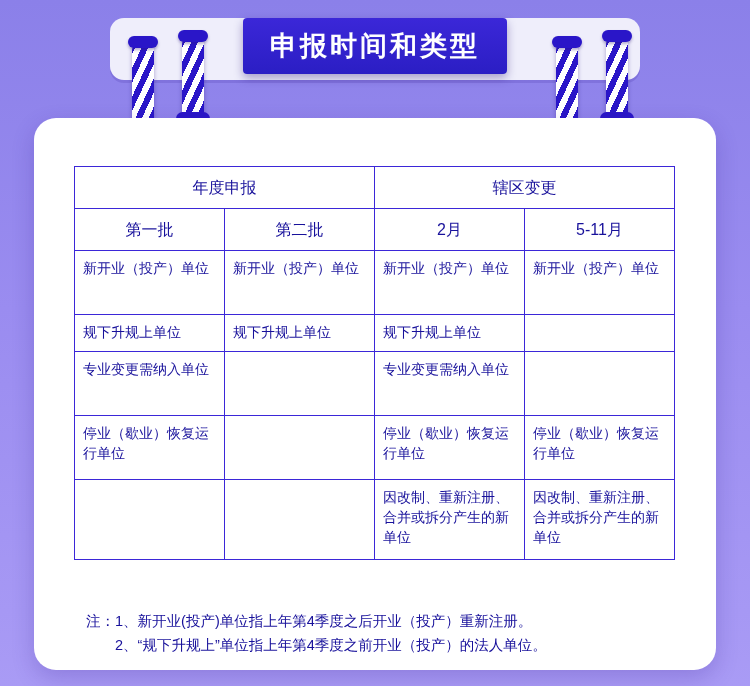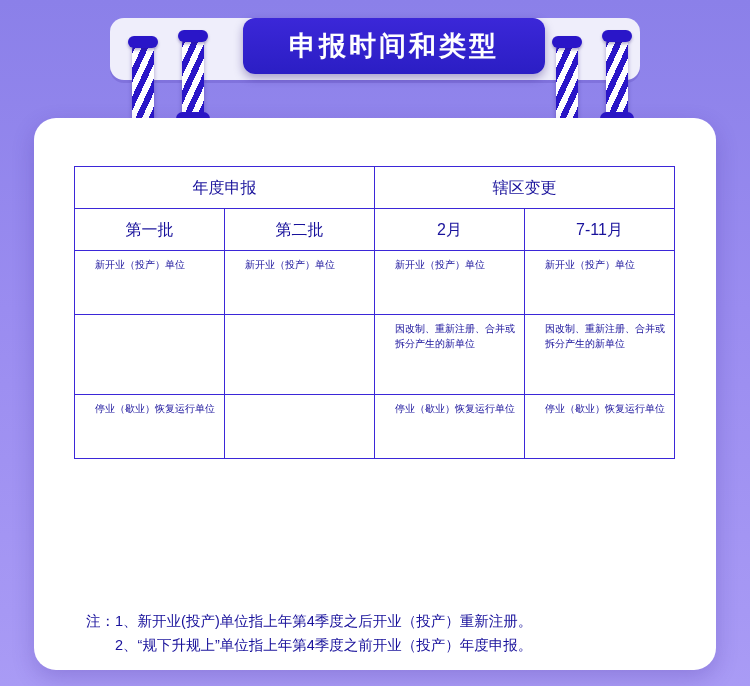--- a/index.html
+++ b/index.html
@@ -27,23 +27,23 @@
     width: 530px;
     height: 62px;
     border-radius: 14px;
     background: #efeefb;
     box-shadow: 0 3px 0 rgba(60,40,160,.18);
   }
   .banner-title {
     position: absolute;
     left: 243px;
     top: 18px;
-    width: 302px;
+    width: 264px;
     height: 56px;
-    border-radius: 12px;
+    border-radius: 4px;
     background: linear-gradient(180deg, #3b27d8 0%, #2b1ec4 100%);
     color: #ffffff;
     font-size: 27px;
     font-weight: bold;
     letter-spacing: 3px;
     display: flex;
     align-items: center;
     justify-content: center;
     box-shadow: 0 4px 10px rgba(30,10,110,.35);
   }
@@ -89,24 +89,24 @@
     position: absolute;
     left: 40px;
     top: 48px;
     width: 600px;
     border-collapse: collapse;
     table-layout: fixed;
   }
   table.decl td, table.decl th {
     border: 1px solid #3b27d8;
     color: #18119b;
-    font-size: 10px;
+    font-size: 14px;
     line-height: 1.45;
     vertical-align: top;
-    padding: 7px 8px 8px 20px;
+    padding: 7px 8px 8px 8px;
     font-weight: normal;
   }
   table.decl th {
     text-align: center;
     vertical-align: middle;
     font-size: 16px;
     padding: 9px 23px;
   }
   .grp-head {
     font-size: 16px;
@@ -180,52 +180,64 @@
       </colgroup>
       <thead>
         <tr>
           <th class="grp-head" colspan="2">年度申报</th>
           <th class="grp-head" colspan="2">辖区变更</th>
         </tr>
         <tr>
           <th class="sub-head">第一批</th>
           <th class="sub-head">第二批</th>
           <th class="sub-head">2月</th>
-          <th class="sub-head">7-11月</th>
+          <th class="sub-head">5-11月</th>
         </tr>
       </thead>
       <tbody>
         <tr>
           <td class="cell-body">新开业（投产）单位</td>
           <td class="cell-body">新开业（投产）单位</td>
           <td class="cell-body">新开业（投产）单位</td>
           <td class="cell-body">新开业（投产）单位</td>
+        </tr>
+        <tr>
+          <td>规下升规上单位</td>
+          <td>规下升规上单位</td>
+          <td>规下升规上单位</td>
+          <td></td>
+        </tr>
+        <tr>
+          <td class="cell-body">专业变更需纳入单位</td>
+          <td class="cell-body"></td>
+          <td class="cell-body">专业变更需纳入单位</td>
+          <td class="cell-body"></td>
+        </tr>
+        <tr>
+          <td class="cell-body">停业（歇业）恢复运行单位</td>
+          <td class="cell-body"></td>
+          <td class="cell-body">停业（歇业）恢复运行单位</td>
+          <td class="cell-body">停业（歇业）恢复运行单位</td>
         </tr>
         <tr>
           <td class="cell-tall"></td>
           <td class="cell-tall"></td>
           <td class="cell-tall">因改制、重新注册、合并或拆分产生的新单位</td>
           <td class="cell-tall">因改制、重新注册、合并或拆分产生的新单位</td>
-        </tr>
-        <tr>
-          <td class="cell-body">停业（歇业）恢复运行单位</td>
-          <td class="cell-body"></td>
-          <td class="cell-body">停业（歇业）恢复运行单位</td>
-          <td class="cell-body">停业（歇业）恢复运行单位</td>
         </tr>
       </tbody>
     </table>
 
     <div class="notes">
       <div class="row">
         <span class="lbl">注：</span>
         <span class="lbl">1、</span>
         <span class="txt">新开业(投产)单位指上年第4季度之后开业（投产）重新注册。</span>
       </div>
       <div class="row">
         <span class="lbl" style="visibility:hidden;">注：</span>
         <span class="lbl">2、</span>
-        <span class="txt">“规下升规上”单位指上年第4季度之前开业（投产）年度申报。</span>
+        <span class="txt">“规下升规上”单位指上年第4季度之前开业（投产）的法人单位。</span>
       </div>
     </div>
 
   </div>
 </div>
 
 </body></html>

